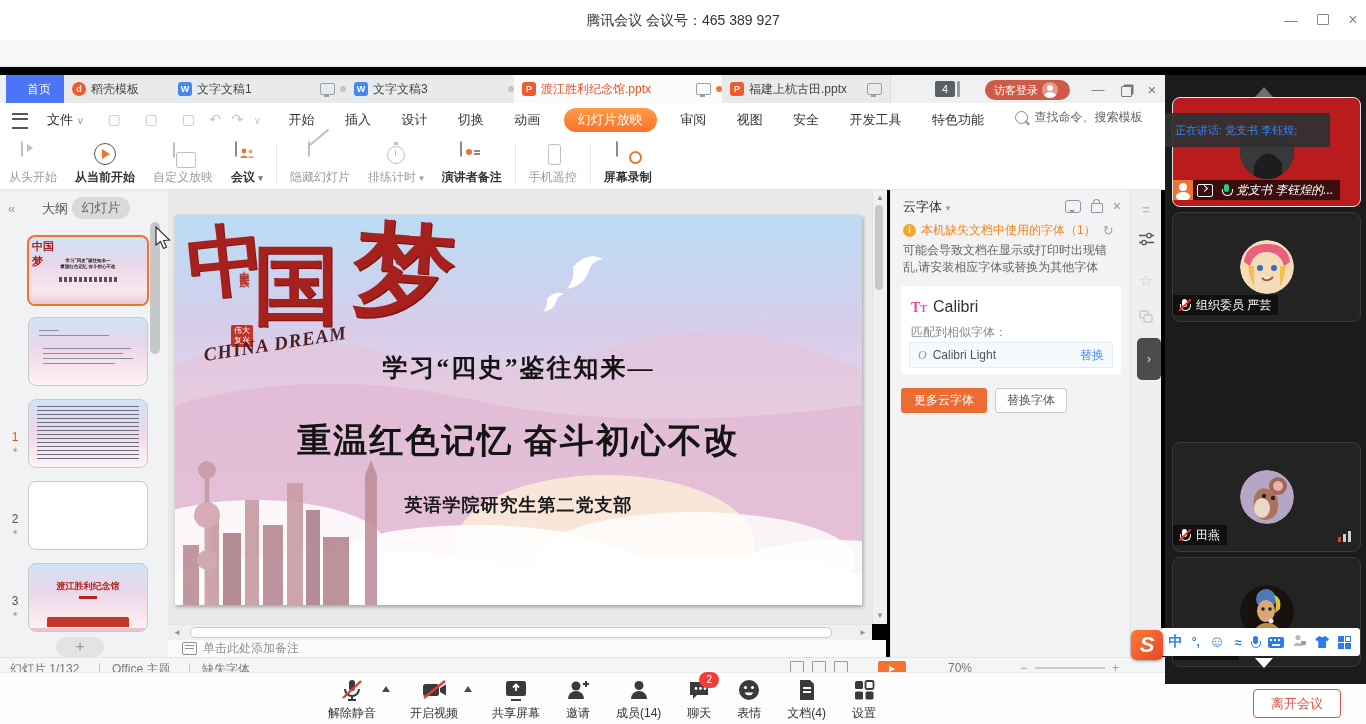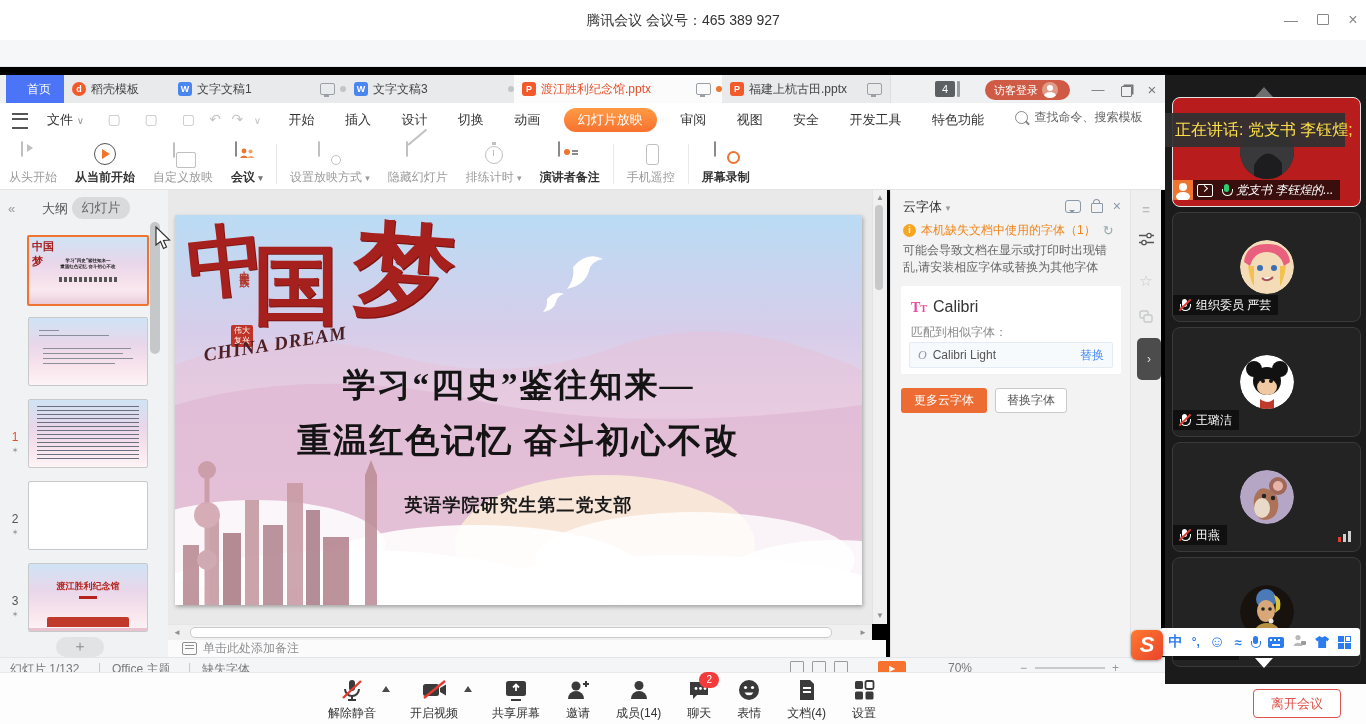--- a/index.html
+++ b/index.html
@@ -45,21 +45,21 @@
   .rbtn{display:flex;flex-direction:column;align-items:center;gap:3px;padding:0 9px;font-size:12px;color:#9b9b9b;white-space:nowrap;}
   .rbtn.on{color:#333;font-weight:bold;}
   .ric{width:24px;height:24px;position:relative;}
   .box-ic{width:18px;height:14px;border:1.5px solid #c0c0c0;border-radius:2px;margin:3px auto 0;position:relative;}
   .rbtn.on .box-ic{border-color:#8a8a8a;}
   .vdiv{width:1px;height:40px;background:#e8e8e8;margin:2px 4px 0;}
   
   .leftpanel{left:0;top:190px;width:168px;height:482px;background:#f1f2f3;border-right:1px solid #e2e3e4;}
   .panelhead{position:absolute;top:10px;left:0;width:100%;height:22px;font-size:13px;color:#555;}
   .slidepill{position:absolute;left:72px;top:-3px;width:58px;height:22px;background:#d9dadb;border-radius:11px;color:#666;text-align:center;line-height:22px;}
-  .thumb{position:absolute;left:28px;width:118px;height:67px;background:#fff;border:1px solid #c8c9ca;border-radius:2px;overflow:hidden;}
+  .thumb{position:absolute;left:28px;width:118px;height:67px;background:#fff;border:1px solid #c8c9ca;border-radius:8px;overflow:hidden;}
   .thumb.sel{border:2px solid #ee7430;left:27px;width:118px;}
   .snum{position:absolute;left:6px;width:18px;text-align:center;font-size:12px;color:#555;}
   .snum.sel{color:#e4502a;}
   .sstar{position:absolute;left:6px;width:18px;text-align:center;font-size:8px;color:#999;}
   .pinkgrad{background:linear-gradient(180deg,#cfe4f5 0%,#e9d6ea 40%,#f7e3ec 70%,#fdf4f6 100%);}
   .tline{position:absolute;background:#8a8f9a;height:1px;}
   .addslide{left:56px;top:637px;width:48px;height:20px;background:#e2e3e4;border-radius:10px;color:#8a8a8a;
             text-align:center;line-height:18px;font-size:15px;}
   .lscroll{left:150px;top:222px;width:10px;height:132px;background:#c6c7c8;border-radius:5px;}
   
@@ -111,21 +111,21 @@
   .meetpanel{left:1165px;top:75px;width:201px;height:609px;background:#1b1b1c;z-index:25;}
   .tile{position:absolute;left:7px;width:187px;height:108px;background:#232324;border:1px solid #3a3a3b;border-radius:8px;overflow:hidden;}
   .tile.speaking{border:1px solid #e5e5e5;background:#b91c1c;font-style:italic;}
   .pava{position:absolute;left:50%;top:50%;transform:translate(-50%,-50%);width:54px;height:54px;border-radius:50%;overflow:hidden;}
   .plabel{position:absolute;left:0;bottom:6px;display:flex;align-items:center;height:20px;background:rgba(10,10,10,.72);
           color:#fff;font-size:12px;padding-right:7px;white-space:nowrap;max-width:95%;overflow:hidden;}
   .micmute{width:13px;height:15px;position:relative;margin:0 5px;flex:none;}
   .micmute .mbody{position:absolute;left:4px;top:1px;width:5px;height:8px;background:#fff;border-radius:2.5px;}
   .micmute .mstand{position:absolute;left:2px;top:6px;width:9px;height:6px;border:1.3px solid #fff;border-top:none;border-radius:0 0 6px 6px;}
   .micmute .slash{position:absolute;left:-1px;top:6px;width:16px;height:2px;background:#e23b30;transform:rotate(-45deg);}
-  .toast{left:1165px;top:113px;width:180px;height:34px;background:rgba(48,48,50,.93);color:#fde047;font-size:16px;
+  .toast{left:1165px;top:113px;width:165px;height:34px;background:rgba(48,48,50,.93);color:#3b82f6;font-size:11px;
          line-height:34px;padding-left:10px;box-sizing:border-box;z-index:30;white-space:nowrap;}
   .upar,.dnar{left:1255px;width:0;height:0;border-left:9px solid transparent;border-right:9px solid transparent;z-index:26;}
   .hostsq{width:20px;height:20px;background:#ee7430;flex:none;position:relative;}
   .hostsq:before{content:"";position:absolute;left:6px;top:3px;width:8px;height:8px;border-radius:50%;background:#fff;}
   .hostsq:after{content:"";position:absolute;left:3px;top:12px;width:14px;height:9px;border-radius:50%;background:#fff;}
   .shareic{width:14px;height:11px;border:1.2px solid #fff;border-radius:2px;position:relative;margin:0 4px;flex:none;}
   .shareic:after{content:"";position:absolute;left:4px;top:1px;width:4px;height:4px;border-top:1.5px solid #fff;border-right:1.5px solid #fff;transform:rotate(45deg);}
   .micon{width:11px;height:15px;position:relative;margin:0 4px;flex:none;}
   .micon .gb{position:absolute;left:3px;top:1px;width:5px;height:8px;background:#2ecc71;border-radius:2.5px;}
   .micon .gs{position:absolute;left:1px;top:6px;width:9px;height:6px;border:1.3px solid #dfe;border-top:none;border-radius:0 0 6px 6px;}
@@ -316,24 +316,20 @@
         <svg width="16" height="11" viewBox="0 0 16 11" style="position:absolute;left:4px;top:6px">
             <circle cx="5" cy="3" r="2.4" fill="#ee7430"></circle>
             <path d="M1 10 A4.4 4.4 0 0 1 9 10 Z" fill="#ee7430"></path>
             <circle cx="11.5" cy="3.4" r="2" fill="#f2a169"></circle>
             <path d="M8.5 10 A4 4 0 0 1 15.4 10 Z" fill="#f2a169"></path>
           </svg></span>
       <span><span>会议</span> <span style="font-size:9px;color:#777">▾</span></span>
     </div>
     <div class="vdiv"></div>
     <div class="rbtn">
-      <span class="ric"><span class="box-ic" style="width:15px;height:18px"></span><i style="position:absolute;left:13px;top:13px;width:8px;height:8px;border:1.5px solid #c0c0c0;border-radius:50%;background:#fff"></i></span>
-      <span><span>设置放映方式</span> <span style="font-size:9px">▾</span></span>
-    </div>
-    <div class="rbtn">
       <span class="ric"><span class="box-ic" style="width:16px;height:18px"></span><i style="position:absolute;left:2px;top:2px;width:24px;height:1.6px;background:#c0c0c0;transform:rotate(-40deg);transform-origin:left"></i></span>
       <span>隐藏幻灯片</span>
     </div>
     <div class="rbtn">
       <span class="ric">
           <span style="position:absolute;left:3px;top:4px;width:16px;height:16px;border:1.5px solid #c0c0c0;border-radius:50%"></span>
         <i style="position:absolute;left:11px;top:8px;width:1.5px;height:6px;background:#c0c0c0"></i>
         <i style="position:absolute;left:10px;top:0;width:4px;height:3px;background:#c0c0c0"></i>
         </span>
       <span><span>排练计时</span> <span style="font-size:9px">▾</span></span>
@@ -437,21 +433,21 @@
         <circle cx="32" cy="300" r="13" fill="#d2a3ad"></circle>
         <circle cx="32" cy="345" r="10" fill="#caa0aa"></circle>
       </g>
     </svg>
     <span class="brandchar" style="left:12px;top:8px;font-size:78px;transform:rotate(-6deg)">中</span>
     <span class="brandchar" style="left:78px;top:28px;font-size:86px">国</span>
     <span class="brandchar" style="left:178px;top:6px;font-size:102px;transform:rotate(4deg)">梦</span>
     <span class="vtext">中华民族</span>
     <span class="seal">伟大复兴</span>
     <span class="brand-en">CHINA DREAM</span>
-    <div class="stitle" style="top:148px;font-size:33px;letter-spacing:2px">学习“四史”鉴往知来—</div>
+    <div class="stitle" style="top:136px;font-size:25px;letter-spacing:2px">学习“四史”鉴往知来—</div>
     <div class="stitle" style="top:203px;font-size:34px;letter-spacing:2px">重温红色记忆 奋斗初心不改</div>
     <div class="ssub" style="top:278px;font-size:18px;font-weight:bold;letter-spacing:1px">英语学院研究生第二党支部</div>
   </div>
 
   <div class="abs vscroll">
     <div class="scrollglyph" style="position:absolute;left:3px;top:4px">▲</div>
     <div class="scrollglyph" style="position:absolute;left:3px;bottom:4px">▼</div>
   </div>
   <div class="abs vthumb"></div>
   <div class="abs hscrollbar">
@@ -565,42 +561,20 @@
       <div class="plabel">
         <span class="micmute">
             <i class="mbody"></i>
             <i class="mstand"></i>
             <i class="slash"></i>
           </span>
         <span>组织委员 严芸</span>
       </div>
     </div>
 
-    <div class="tile" style="top:252px">
-      <div class="pava">
-        <svg width="54" height="54">
-            <circle cx="27" cy="27" r="27" fill="#fff"></circle>
-            <circle cx="14" cy="14" r="8" fill="#111"></circle>
-            <circle cx="40" cy="14" r="8" fill="#111"></circle>
-            <circle cx="27" cy="26" r="14" fill="#111"></circle>
-            <ellipse cx="27" cy="32" rx="10" ry="8" fill="#f0c9a2"></ellipse>
-            <circle cx="23" cy="26" r="2" fill="#111"></circle>
-            <circle cx="31" cy="26" r="2" fill="#111"></circle>
-            <path d="M20 44 Q27 50 34 44 L34 54 L20 54 Z" fill="#c0392b"></path>
-          </svg>
-      </div>
-      <div class="plabel">
-        <span class="micmute">
-            <i class="mbody"></i>
-            <i class="mstand"></i>
-            <i class="slash"></i>
-          </span>
-        <span>王璐洁</span>
-      </div>
-    </div>
 
     <div class="tile" style="top:367px">
       <div class="pava">
         <svg width="54" height="54">
             <circle cx="27" cy="27" r="27" fill="#b5a6c6"></circle>
             <circle cx="38" cy="16" r="9" fill="#a0685a"></circle>
             <circle cx="38" cy="16" r="5" fill="#e8b4a8"></circle>
             <path d="M14 28 Q18 14 30 20 Q40 25 38 38 Q36 50 24 50 Q12 48 14 28 Z" fill="#ad7359"></path>
             <ellipse cx="22" cy="38" rx="8" ry="10" fill="#e8d9c8"></ellipse>
             <circle cx="24" cy="26" r="2.2" fill="#222"></circle>

